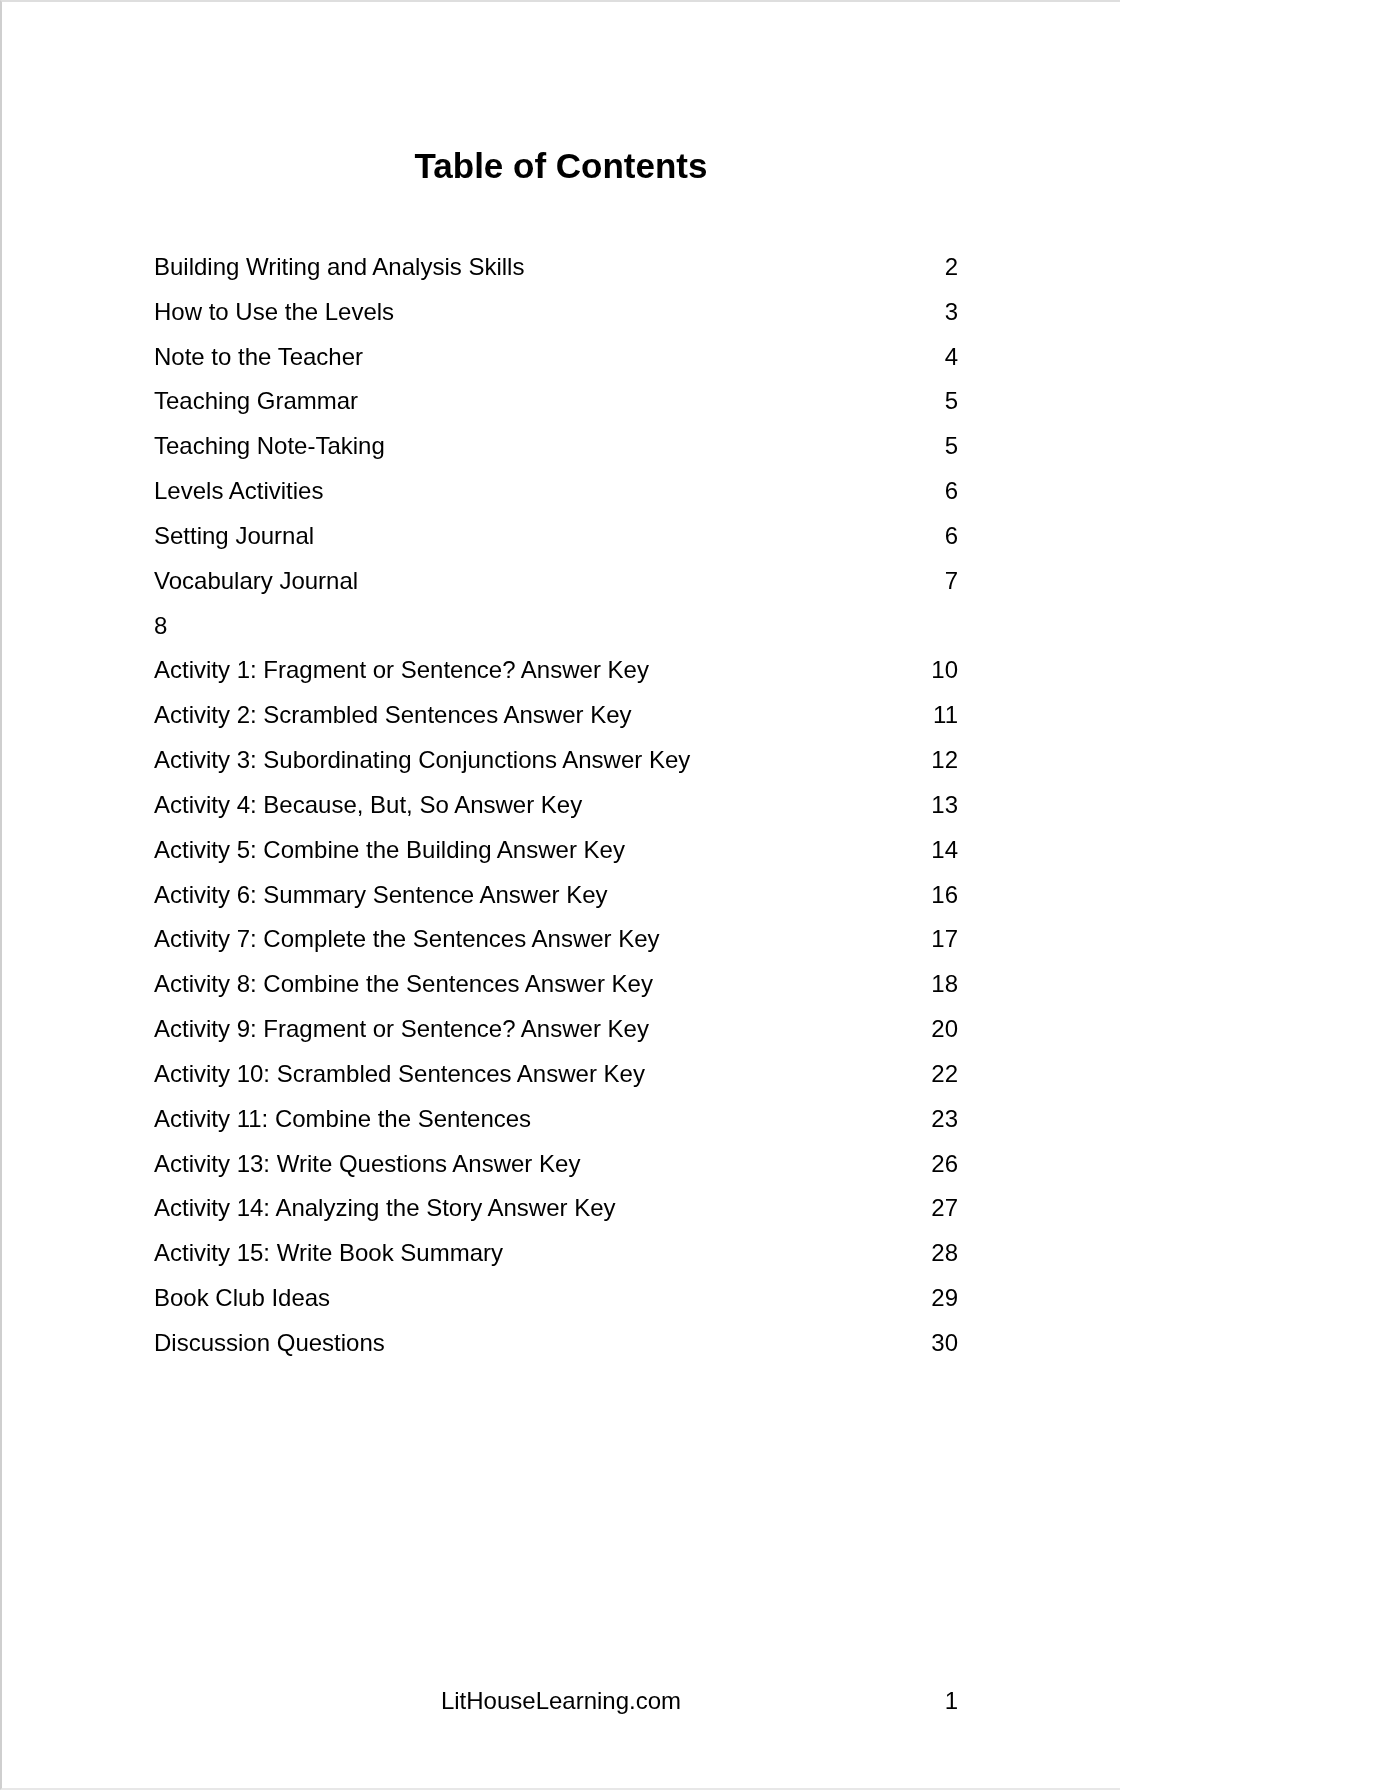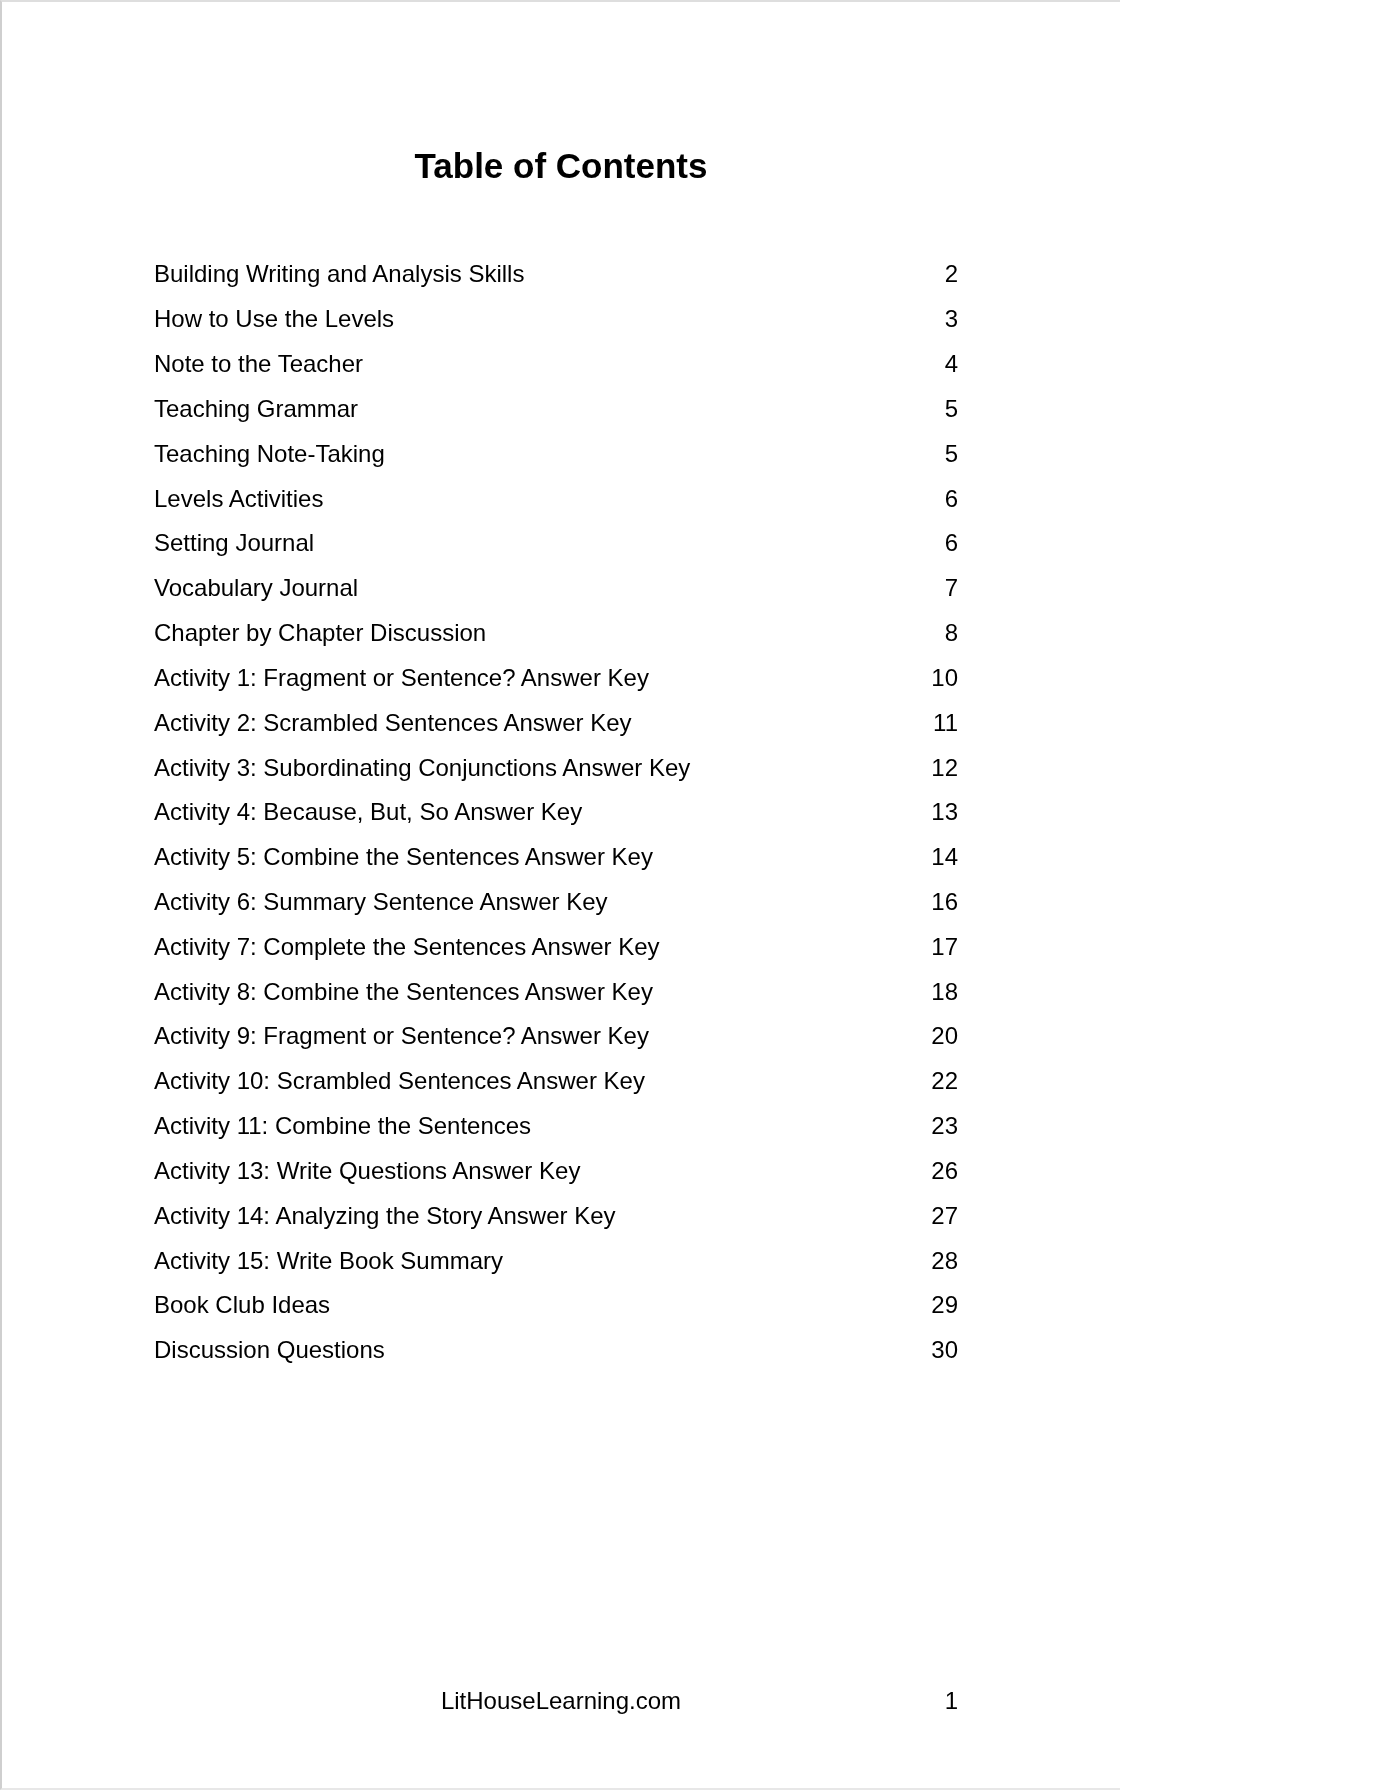--- a/index.html
+++ b/index.html
@@ -33,21 +33,21 @@
   }
   .toc {
     position: absolute;
     top: 250px;
     left: 152px;
     right: 162px;
   }
   .toc-row {
     display: flex;
     justify-content: space-between;
-    align-items: center;
+    align-items: flex-start;
     height: 44.84px;
     font-size: 24px;
     line-height: 30px;
   }
   .toc-label {
     white-space: nowrap;
     text-align: left;
   }
   .toc-page {
     white-space: nowrap;
@@ -109,41 +109,40 @@
     </div>
       <div class="toc-row">
       <span class="toc-label">Setting Journal</span>
       <span class="toc-page">6</span>
     </div>
       <div class="toc-row">
       <span class="toc-label">Vocabulary Journal</span>
       <span class="toc-page">7</span>
     </div>
       <div class="toc-row">
-      <span class="toc-label">Chapter by Chapter Discussion</span>
       <span class="toc-page">8</span>
     </div>
       <div class="toc-row">
       <span class="toc-label">Activity 1: Fragment or Sentence? Answer Key</span>
       <span class="toc-page">10</span>
     </div>
       <div class="toc-row">
       <span class="toc-label">Activity 2: Scrambled Sentences Answer Key</span>
       <span class="toc-page">11</span>
     </div>
       <div class="toc-row">
       <span class="toc-label">Activity 3: Subordinating Conjunctions Answer Key</span>
       <span class="toc-page">12</span>
     </div>
       <div class="toc-row">
       <span class="toc-label">Activity 4: Because, But, So Answer Key</span>
       <span class="toc-page">13</span>
     </div>
       <div class="toc-row">
-      <span class="toc-label">Activity 5: Combine the Sentences Answer Key</span>
+      <span class="toc-label">Activity 5: Combine the Building Answer Key</span>
       <span class="toc-page">14</span>
     </div>
       <div class="toc-row">
       <span class="toc-label">Activity 6: Summary Sentence Answer Key</span>
       <span class="toc-page">16</span>
     </div>
       <div class="toc-row">
       <span class="toc-label">Activity 7: Complete the Sentences Answer Key</span>
       <span class="toc-page">17</span>
     </div>

